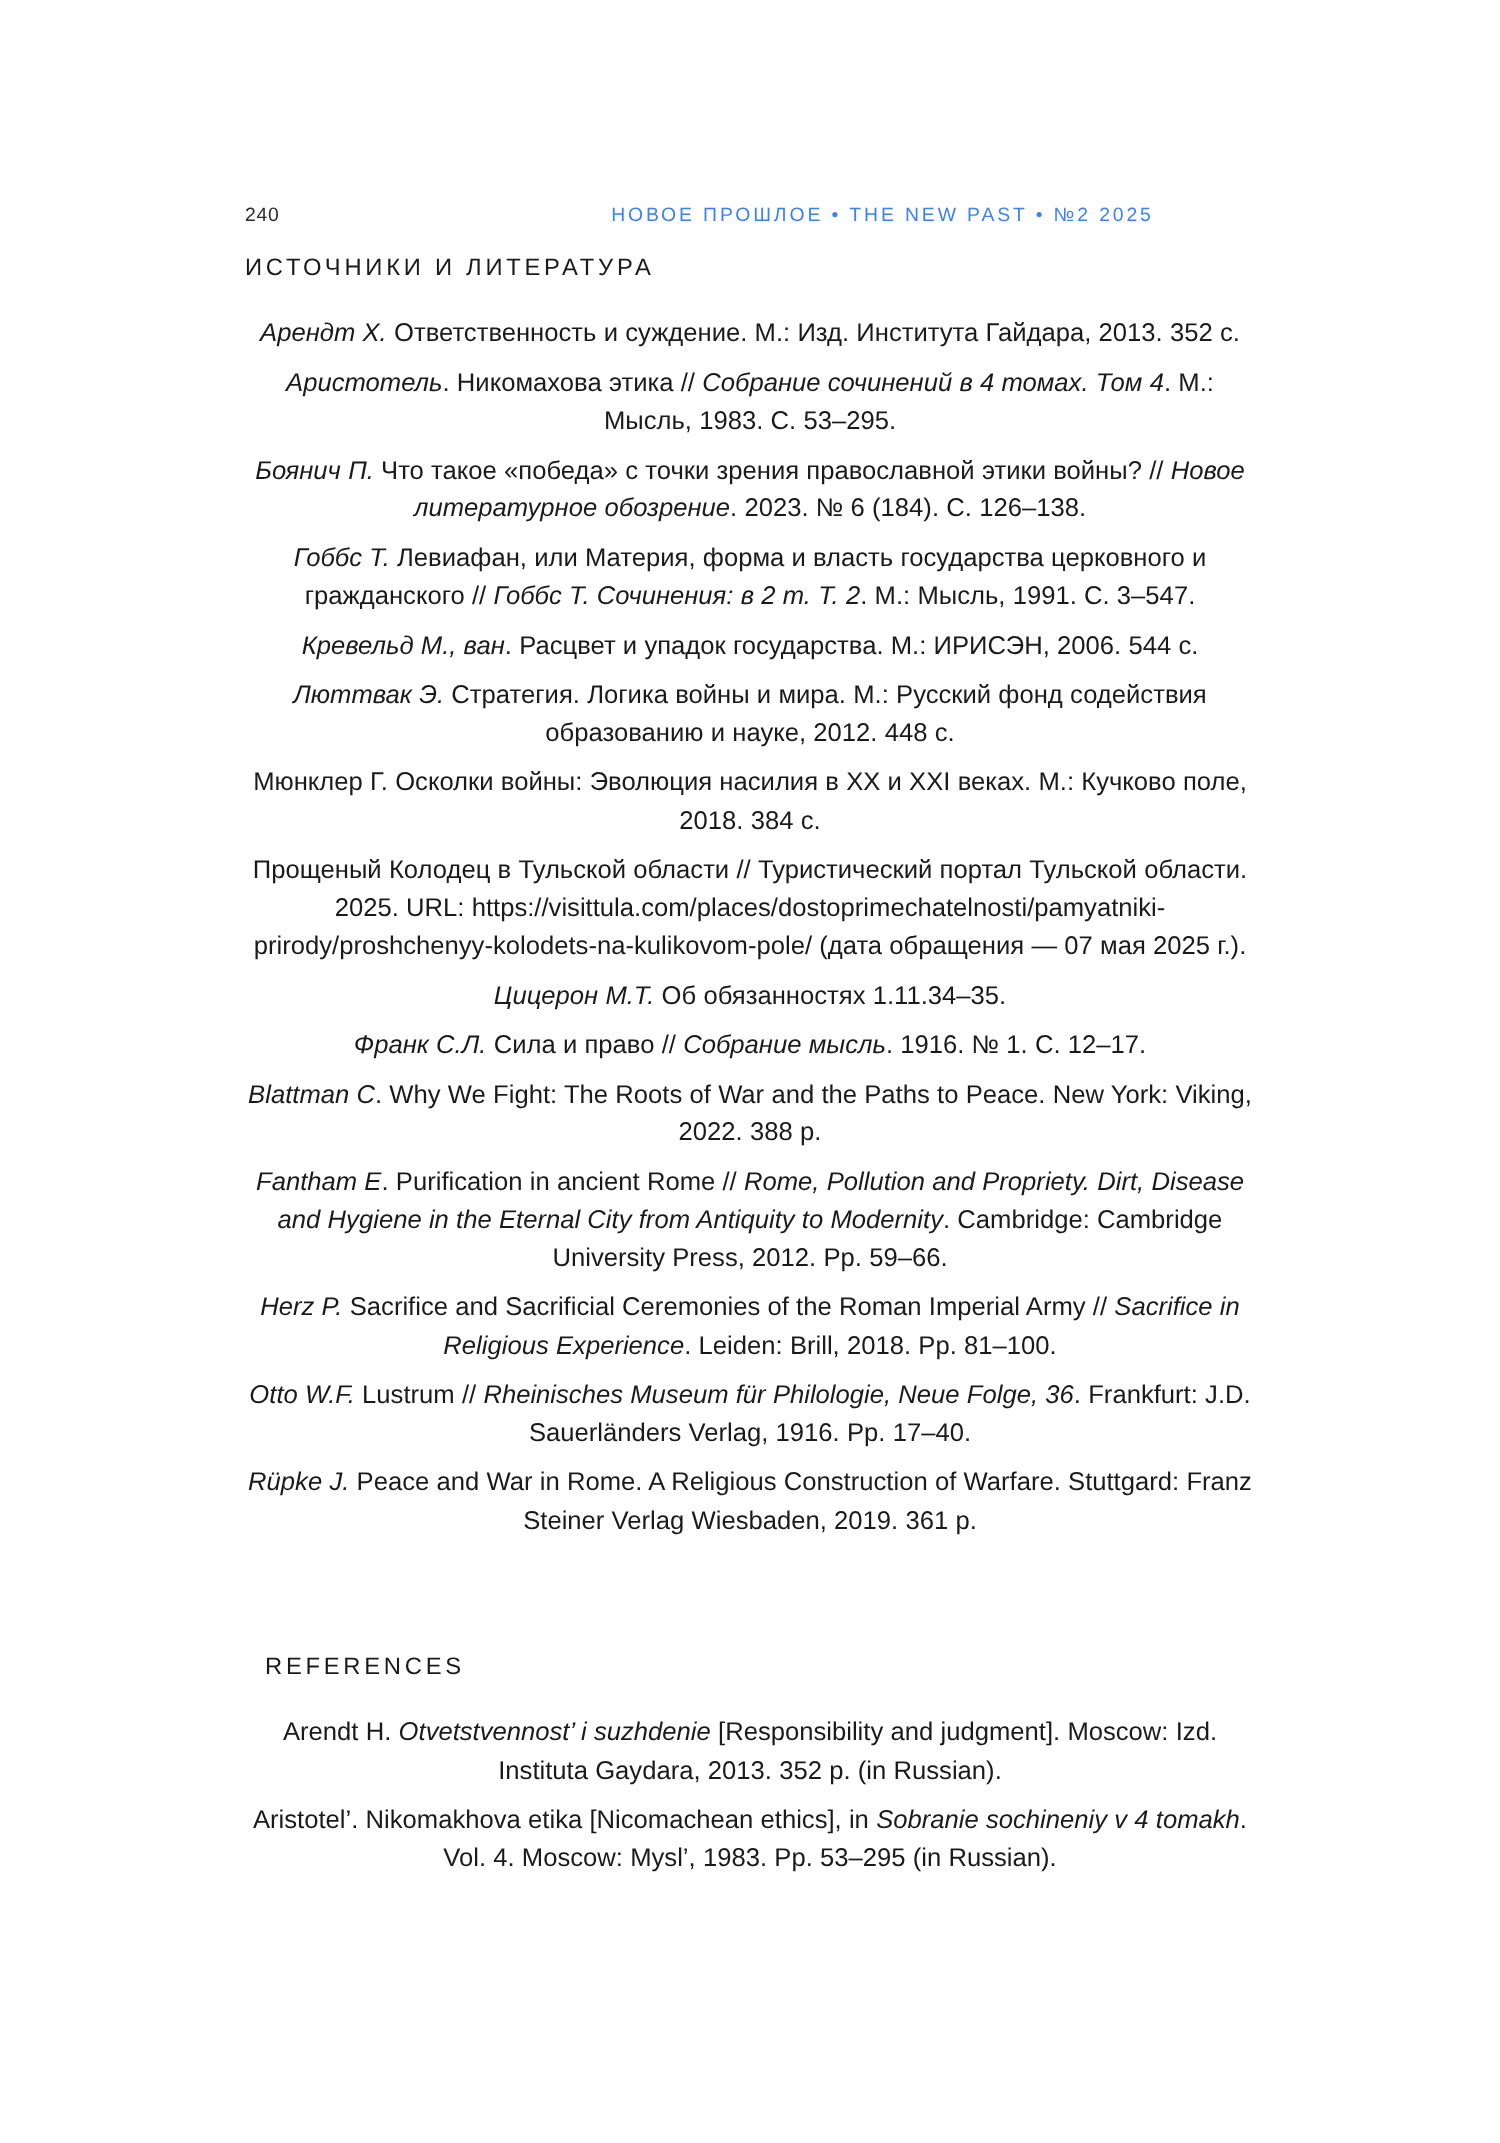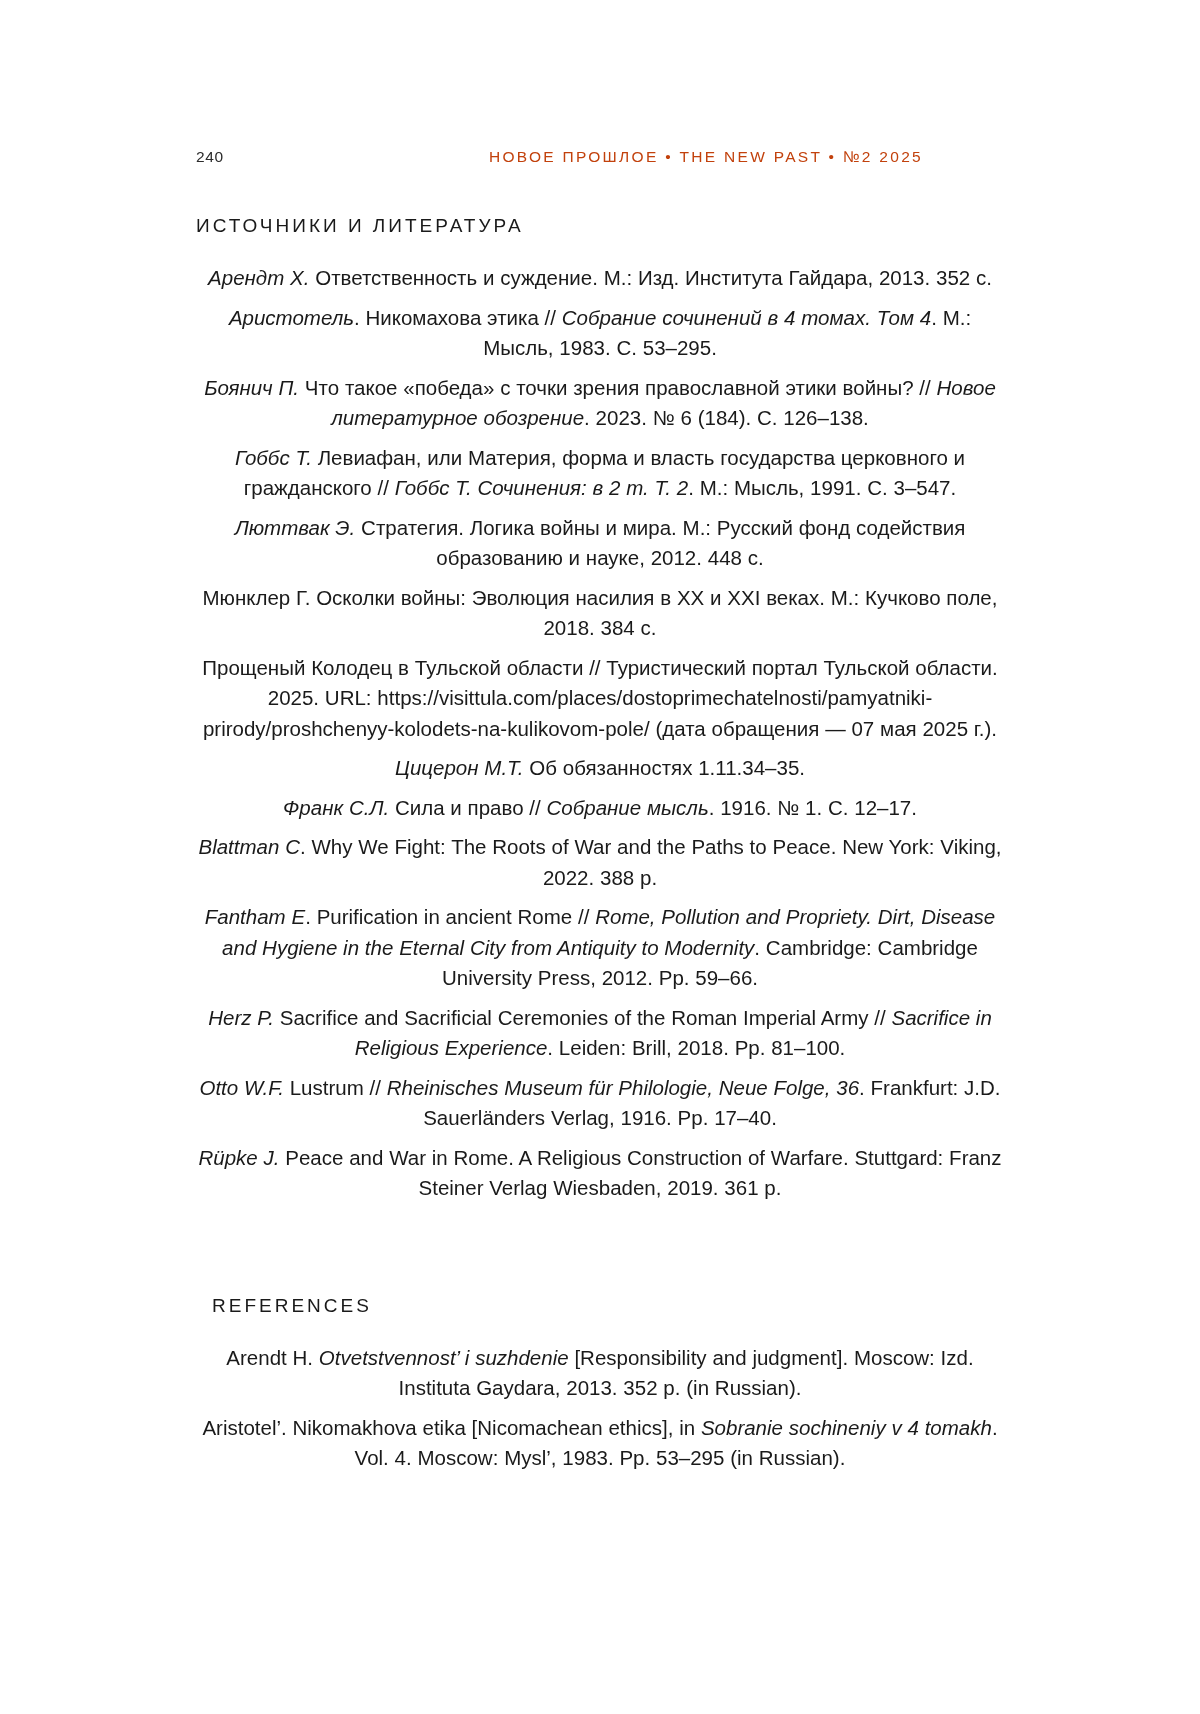--- a/index.html
+++ b/index.html
@@ -34,26 +34,27 @@
     color: #2b2b2b;
   }
   .folio {
     font-size: 15.5px;
     letter-spacing: 0.6px;
     color: #2b2b2b;
   }
   .journal-line {
     font-size: 15.5px;
     letter-spacing: 2.3px;
-    color: #c2410c;
+    color: #3b82f6;
     white-space: nowrap;
+    margin-top: 16px;
   }
   .content {
     position: absolute;
-    top: 215px;
+    top: 204px;
     left: 196px;
     width: 808px;
   }
   .section-heading {
     font-size: 19px;
     letter-spacing: 3.0px;
     color: #1a1a1a;
     margin: 0 0 26px 0;
     font-weight: 400;
   }
@@ -93,20 +94,21 @@
 
   <div class="content">
 
     <h2 class="section-heading">ИСТОЧНИКИ И ЛИТЕРАТУРА</h2>
 
     <ul class="ref-list" id="sources-list">
         <li class="ref-item"><i>Арендт Х.</i> Ответственность и суждение. М.: Изд. Института Гайдара, 2013. 352 с.</li>
         <li class="ref-item"><i>Аристотель</i>. Никомахова этика // <i>Собрание сочинений в 4 томах. Том 4</i>. М.: Мысль, 1983. С. 53–295.</li>
         <li class="ref-item"><i>Боянич П.</i> Что такое «победа» с точки зрения православной этики войны? // <i>Новое литературное обозрение</i>. 2023. № 6 (184). С. 126–138.</li>
         <li class="ref-item"><i>Гоббс Т.</i> Левиафан, или Материя, форма и власть государства церковного и гражданского // <i>Гоббс Т. Сочинения: в 2 т. Т. 2</i>. М.: Мысль, 1991. С. 3–547.</li>
+        <li class="ref-item"><i>Кревельд М., ван</i>. Расцвет и упадок государства. М.: ИРИСЭН, 2006. 544 с.</li>
         <li class="ref-item"><i>Люттвак Э.</i> Стратегия. Логика войны и мира. М.: Русский фонд содействия образованию и науке, 2012. 448 с.</li>
         <li class="ref-item">Мюнклер Г. Осколки войны: Эволюция насилия в XX и XXI веках. М.: Кучково поле, 2018. 384 с.</li>
         <li class="ref-item">Прощеный Колодец в Тульской области // Туристический портал Тульской области. 2025. URL: https://visittula.com/places/dostoprimechatelnosti/pamyatniki-prirody/proshchenyy-kolodets-na-kulikovom-pole/ (дата обращения — 07 мая 2025 г.).</li>
         <li class="ref-item"><i>Цицерон М.Т.</i> Об обязанностях 1.11.34–35.</li>
         <li class="ref-item"><i>Франк С.Л.</i> Сила и право // <i>Собрание мысль</i>. 1916. № 1. С. 12–17.</li>
         <li class="ref-item"><i>Blattman C</i>. Why We Fight: The Roots of War and the Paths to Peace. New York: Viking, 2022. 388 p.</li>
         <li class="ref-item"><i>Fantham E</i>. Purification in ancient Rome // <i>Rome, Pollution and Propriety. Dirt, Disease and Hygiene in the Eternal City from Antiquity to Modernity</i>. Cambridge: Cambridge University Press, 2012. Pp. 59–66.</li>
         <li class="ref-item"><i>Herz P.</i> Sacrifice and Sacrificial Ceremonies of the Roman Imperial Army // <i>Sacrifice in Religious Experience</i>. Leiden: Brill, 2018. Pp. 81–100.</li>
         <li class="ref-item"><i>Otto W.F.</i> Lustrum // <i>Rheinisches Museum für Philologie, Neue Folge, 36</i>. Frankfurt: J.D. Sauerländers Verlag, 1916. Pp. 17–40.</li>
         <li class="ref-item"><i>Rüpke J.</i> Peace and War in Rome. A Religious Construction of Warfare. Stuttgard: Franz Steiner Verlag Wiesbaden, 2019. 361 p.</li>

